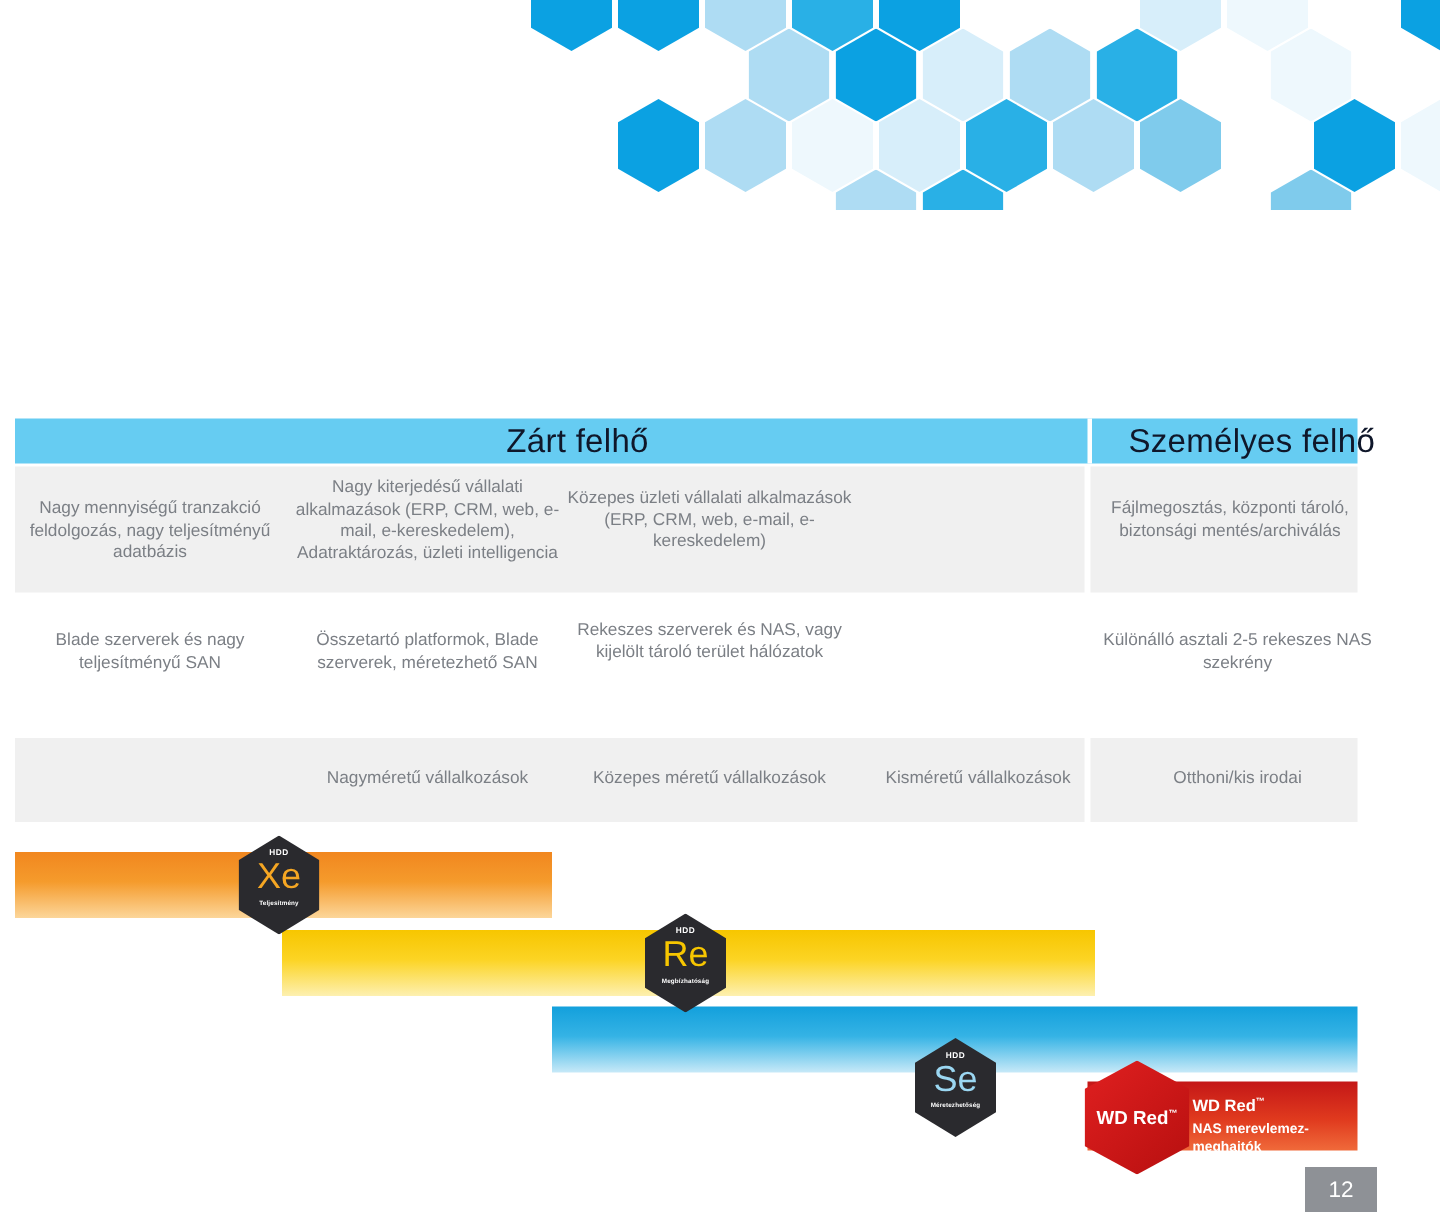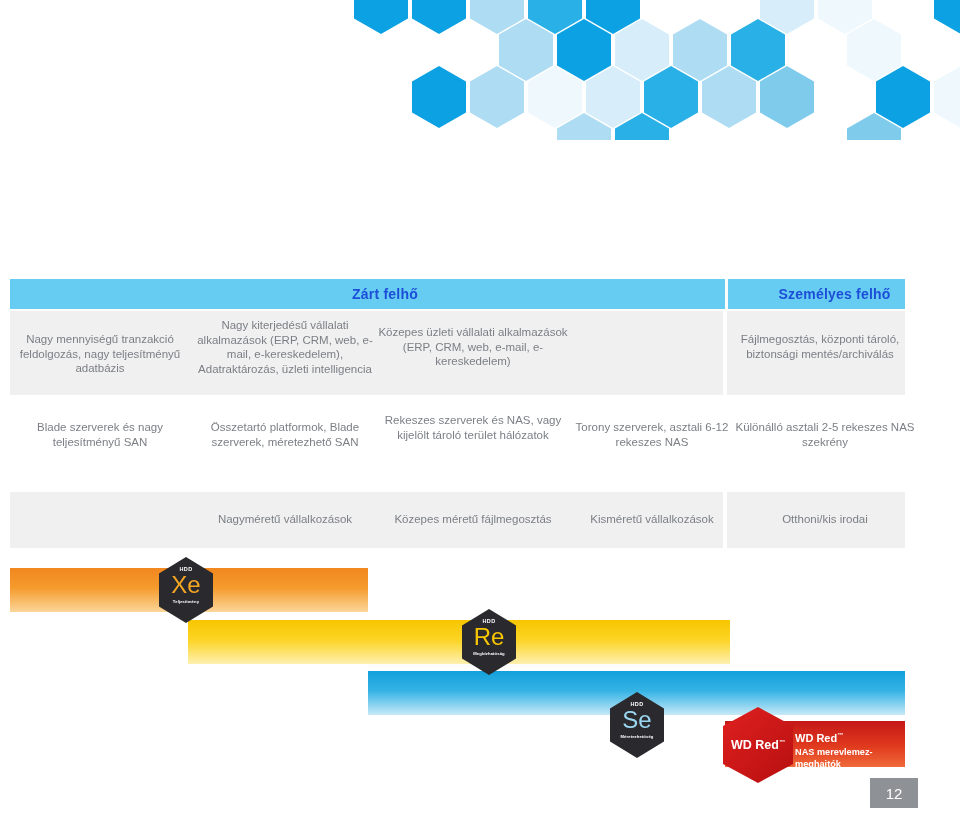--- a/index.html
+++ b/index.html
@@ -18,21 +18,21 @@
     clip-path:polygon(50% 0%,100% 25%,100% 75%,50% 100%,0% 75%,0% 25%);
   }
 
   
   .band{position:absolute;left:10px;top:279px;width:895px;height:30px;
         background:#66ccf2;}
   .band-split{position:absolute;left:725px;top:279px;width:3px;height:30px;
         background:#ffffff;}
   .band-title{
      position:absolute;top:279px;height:30px;line-height:30px;
-     color:#1d4ed8;font-weight:bold;font-size:14px;letter-spacing:.2px;
+     color:#0f172a;font-weight:normal;font-size:22px;letter-spacing:.2px;
      text-align:center;
   }
   #title-closed{left:285px;width:200px;}
   #title-personal{left:728px;width:177px;padding-left:18px;}
 
   
   .rowblock{position:absolute;background:#f0f0f0;}
   #row1-left{left:10px;top:311px;width:713px;height:84px;}
   #row1-right{left:727px;top:311px;width:178px;height:84px;}
   #row3-left{left:10px;top:492px;width:713px;height:56px;}
@@ -79,21 +79,21 @@
   .hexbadge{
     position:absolute;width:54px;height:66px;background:#2a2a2e;
     clip-path:polygon(50% 0%,100% 25%,100% 75%,50% 100%,0% 75%,0% 25%);
     text-align:center;color:#ffffff;
   }
   .hexbadge .hb-hdd{font-size:5.5px;font-weight:bold;margin-top:9px;letter-spacing:.4px;}
   .hexbadge .hb-sym{font-size:24px;font-weight:normal;line-height:24px;margin-top:1px;}
   .hexbadge .hb-sub{font-size:4.2px;font-weight:bold;margin-top:2px;letter-spacing:.1px;}
   #badge-xe{left:159px;top:557px;}
   #badge-xe .hb-sym{color:#f5a623;}
-  #badge-re{left:430px;top:609px;margin-left:32px;}
+  #badge-re{left:430px;top:609px;}
   #badge-re .hb-sym{color:#f7c600;}
   #badge-se{left:610px;top:692px;}
   #badge-se .hb-sym{color:#9bd7f2;}
 
   
   #wdred-bar{position:absolute;left:725px;top:721px;width:180px;height:46px;
       background:linear-gradient(to bottom,#c41717 0%,#e03a1e 55%,#f06a3a 100%);}
   #wdred-hex{position:absolute;left:723px;top:707px;width:70px;height:76px;
       background:linear-gradient(135deg,#e02020 0%,#b70f0f 100%);
       clip-path:polygon(50% 0%,100% 25%,100% 75%,50% 100%,0% 75%,0% 25%);
@@ -153,28 +153,27 @@
   <div class="rowblock" id="row1-right"></div>
 
   <div class="cell r1" id="c1">Nagy mennyiségű tranzakció feldolgozás, nagy teljesítményű adatbázis</div>
   <div class="cell r1" id="c2">Nagy kiterjedésű vállalati alkalmazások (ERP, CRM, web, e-mail, e-kereskedelem), Adatraktározás, üzleti intelligencia</div>
   <div class="cell r1" id="c3">Közepes üzleti vállalati alkalmazások (ERP, CRM, web, e-mail, e-kereskedelem)</div>
   <div class="cell r1" id="c5">Fájlmegosztás, központi tároló, biztonsági mentés/archiválás</div>
 
   <div class="cell r2" id="d1">Blade szerverek és nagy teljesítményű SAN</div>
   <div class="cell r2" id="d2">Összetartó platformok, Blade szerverek, méretezhető SAN</div>
   <div class="cell r2" id="d3">Rekeszes szerverek és NAS, vagy kijelölt tároló terület hálózatok</div>
-  <div class="cell r2" id="d4">Torony szerverek, asztali 6-12 rekeszes NAS</div>
   <div class="cell r2" id="d5">Különálló asztali 2-5 rekeszes NAS szekrény</div>
 
   <div class="rowblock" id="row3-left"></div>
   <div class="rowblock" id="row3-right"></div>
 
   <div class="cell r3" id="e2">Nagyméretű vállalkozások</div>
-  <div class="cell r3" id="e3">Közepes méretű fájlmegosztás</div>
+  <div class="cell r3" id="e3">Közepes méretű vállalkozások</div>
   <div class="cell r3" id="e4">Kisméretű vállalkozások</div>
   <div class="cell r3" id="e5">Otthoni/kis irodai</div>
 
   <div class="pbar" id="bar-xe"></div>
   <div class="pbar" id="bar-re"></div>
   <div class="pbar" id="bar-se"></div>
 
   <div class="hexbadge" id="badge-xe">
     <div class="hb-hdd">HDD</div>
     <div class="hb-sym">Xe</div>

